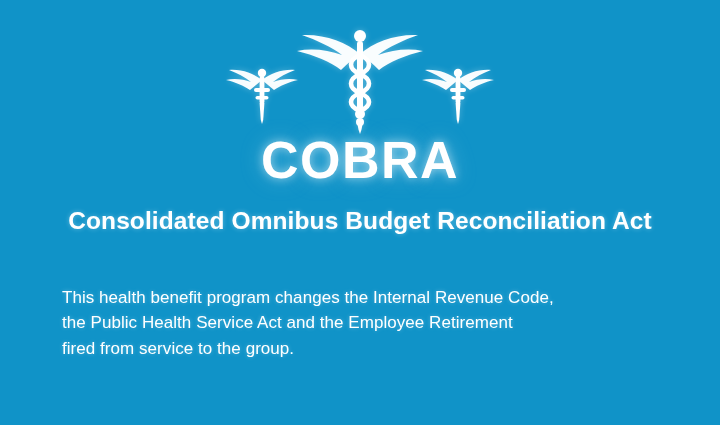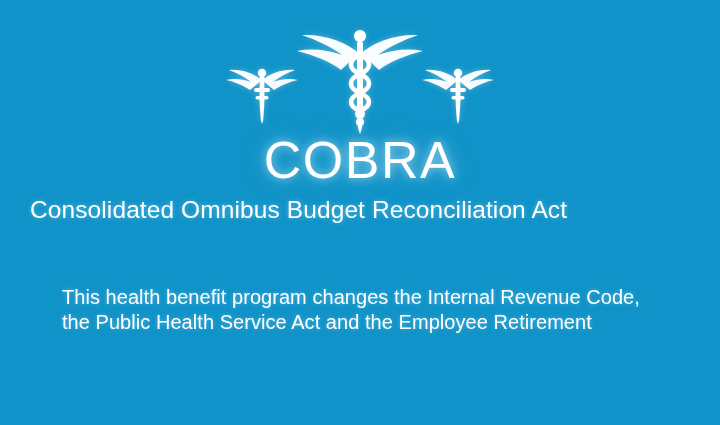--- a/index.html
+++ b/index.html
@@ -45,48 +45,49 @@
   
   #cobra-title {
     position: absolute;
     left: 0;
     top: 134px;
     width: 720px;
     text-align: center;
     color: #ffffff;
     font-size: 52px;
     line-height: 52px;
-    font-weight: 400;
+    font-weight: 700;
     letter-spacing: 1.5px;
     text-shadow: 0 0 10px rgba(255,255,255,0.55),
                  0 0 22px rgba(200,240,255,0.35);
   }
   
   #subtitle {
     position: absolute;
     left: 30px;
-    top: 195px;
+    top: 206px;
     width: 660px;
+    text-align: center;
     color: #ffffff;
     font-size: 24.5px;
     line-height: 30px;
-    font-weight: 400;
+    font-weight: 700;
     letter-spacing: 0.1px;
     text-shadow: 0 0 5px rgba(190,235,255,0.45);
   }
   #subtitle .sub-line { display: block; white-space: nowrap; }
 
   
   #body-copy {
     position: absolute;
     left: 62px;
     top: 285px;
     width: 610px;
     color: #ffffff;
-    font-size: 20px;
+    font-size: 17px;
     line-height: 25.3px;
     font-weight: 400;
     letter-spacing: 0.05px;
     text-shadow: 0 0 4px rgba(190,235,255,0.40);
   }
   #body-copy .body-line { display: block; white-space: nowrap; }
 </style>
 </head>
 <body>
 
@@ -147,15 +148,16 @@
 
   <div id="cobra-title">COBRA</div>
 
   <div id="subtitle">
     <span class="sub-line">Consolidated Omnibus Budget Reconciliation Act</span>
   </div>
 
   <div id="body-copy">
     <span class="body-line">This health benefit program changes the Internal Revenue Code,</span>
     <span class="body-line">the Public Health Service Act and the Employee Retirement</span>
+    <span class="body-line">fired from service to the group.</span>
   </div>
 
 </div>
 
 </body></html>

